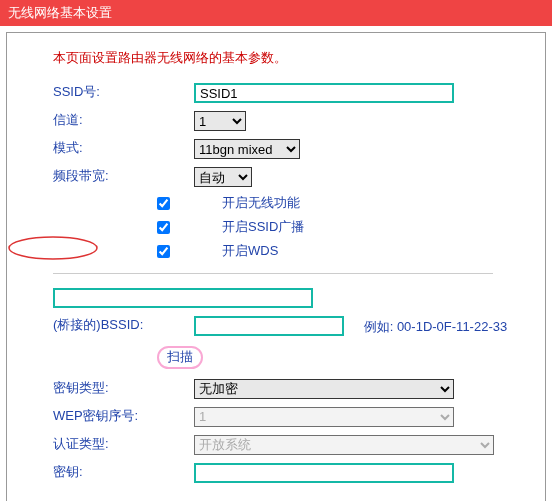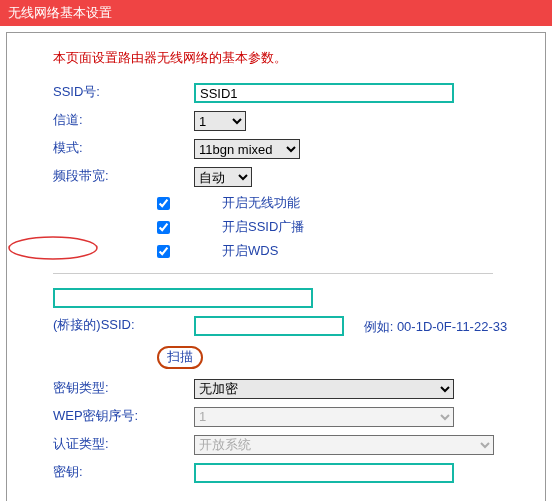--- a/index.html
+++ b/index.html
@@ -19,21 +19,21 @@
     select.mode { width: 106px; }
     select.bandwidth { width: 58px; }
     select.enc { width: 260px; }
     select.wep { width: 260px; background: #eee; color: #888; }
     select.auth { width: 300px; background: #eee; color: #888; }
     .chkrow { padding: 3px 0 3px 140px; display: flex; align-items: center; color: #2244aa; gap: 46px; }
     .chkrow input { margin-right: 6px; }
     .wds-ellipse { position: relative; }
     .wds-ellipse svg { position: absolute; left: -10px; top: -4px; }
     .scanrow { padding: 6px 0 6px 140px; }
-    .scan-circled { border: 2px solid #c2410c; border-radius: 14px; padding: 1px 8px; display: inline-block; line-height: 1.3; cursor: pointer; color: #2244aa; }
+    .scan-circled { border: 2px solid #f9a8d4; border-radius: 14px; padding: 1px 8px; display: inline-block; line-height: 1.3; cursor: pointer; color: #2244aa; }
     .hint { color: #2244aa; margin-left: 16px; }
     hr.sep { border: none; border-top: 1px solid #ccc; margin: 10px 0 10px 36px; width: 440px; }
   </style>
 </head>
 <body>
 
 <div class="titlebar">
   <span>无线网络基本设置</span>
 </div>
 
@@ -79,21 +79,21 @@
     <span>开启WDS</span>
   </div>
 
   <hr class="sep">
 
   <div class="row">
     <div class="field"><input type="text" class="ssid" value="" style=""></div>
   </div>
 
   <div class="row">
-    <div class="label">(桥接的)SSID:</div>
+    <div class="label">(桥接的)BSSID:</div>
     <div class="field">
       <input type="text" class="bssid" value="" style="">
       <span class="hint">
         <span>例如:</span>
         <span>00-1D-0F-11-22-33</span>
       </span>
     </div>
   </div>
 
   <div class="scanrow">

